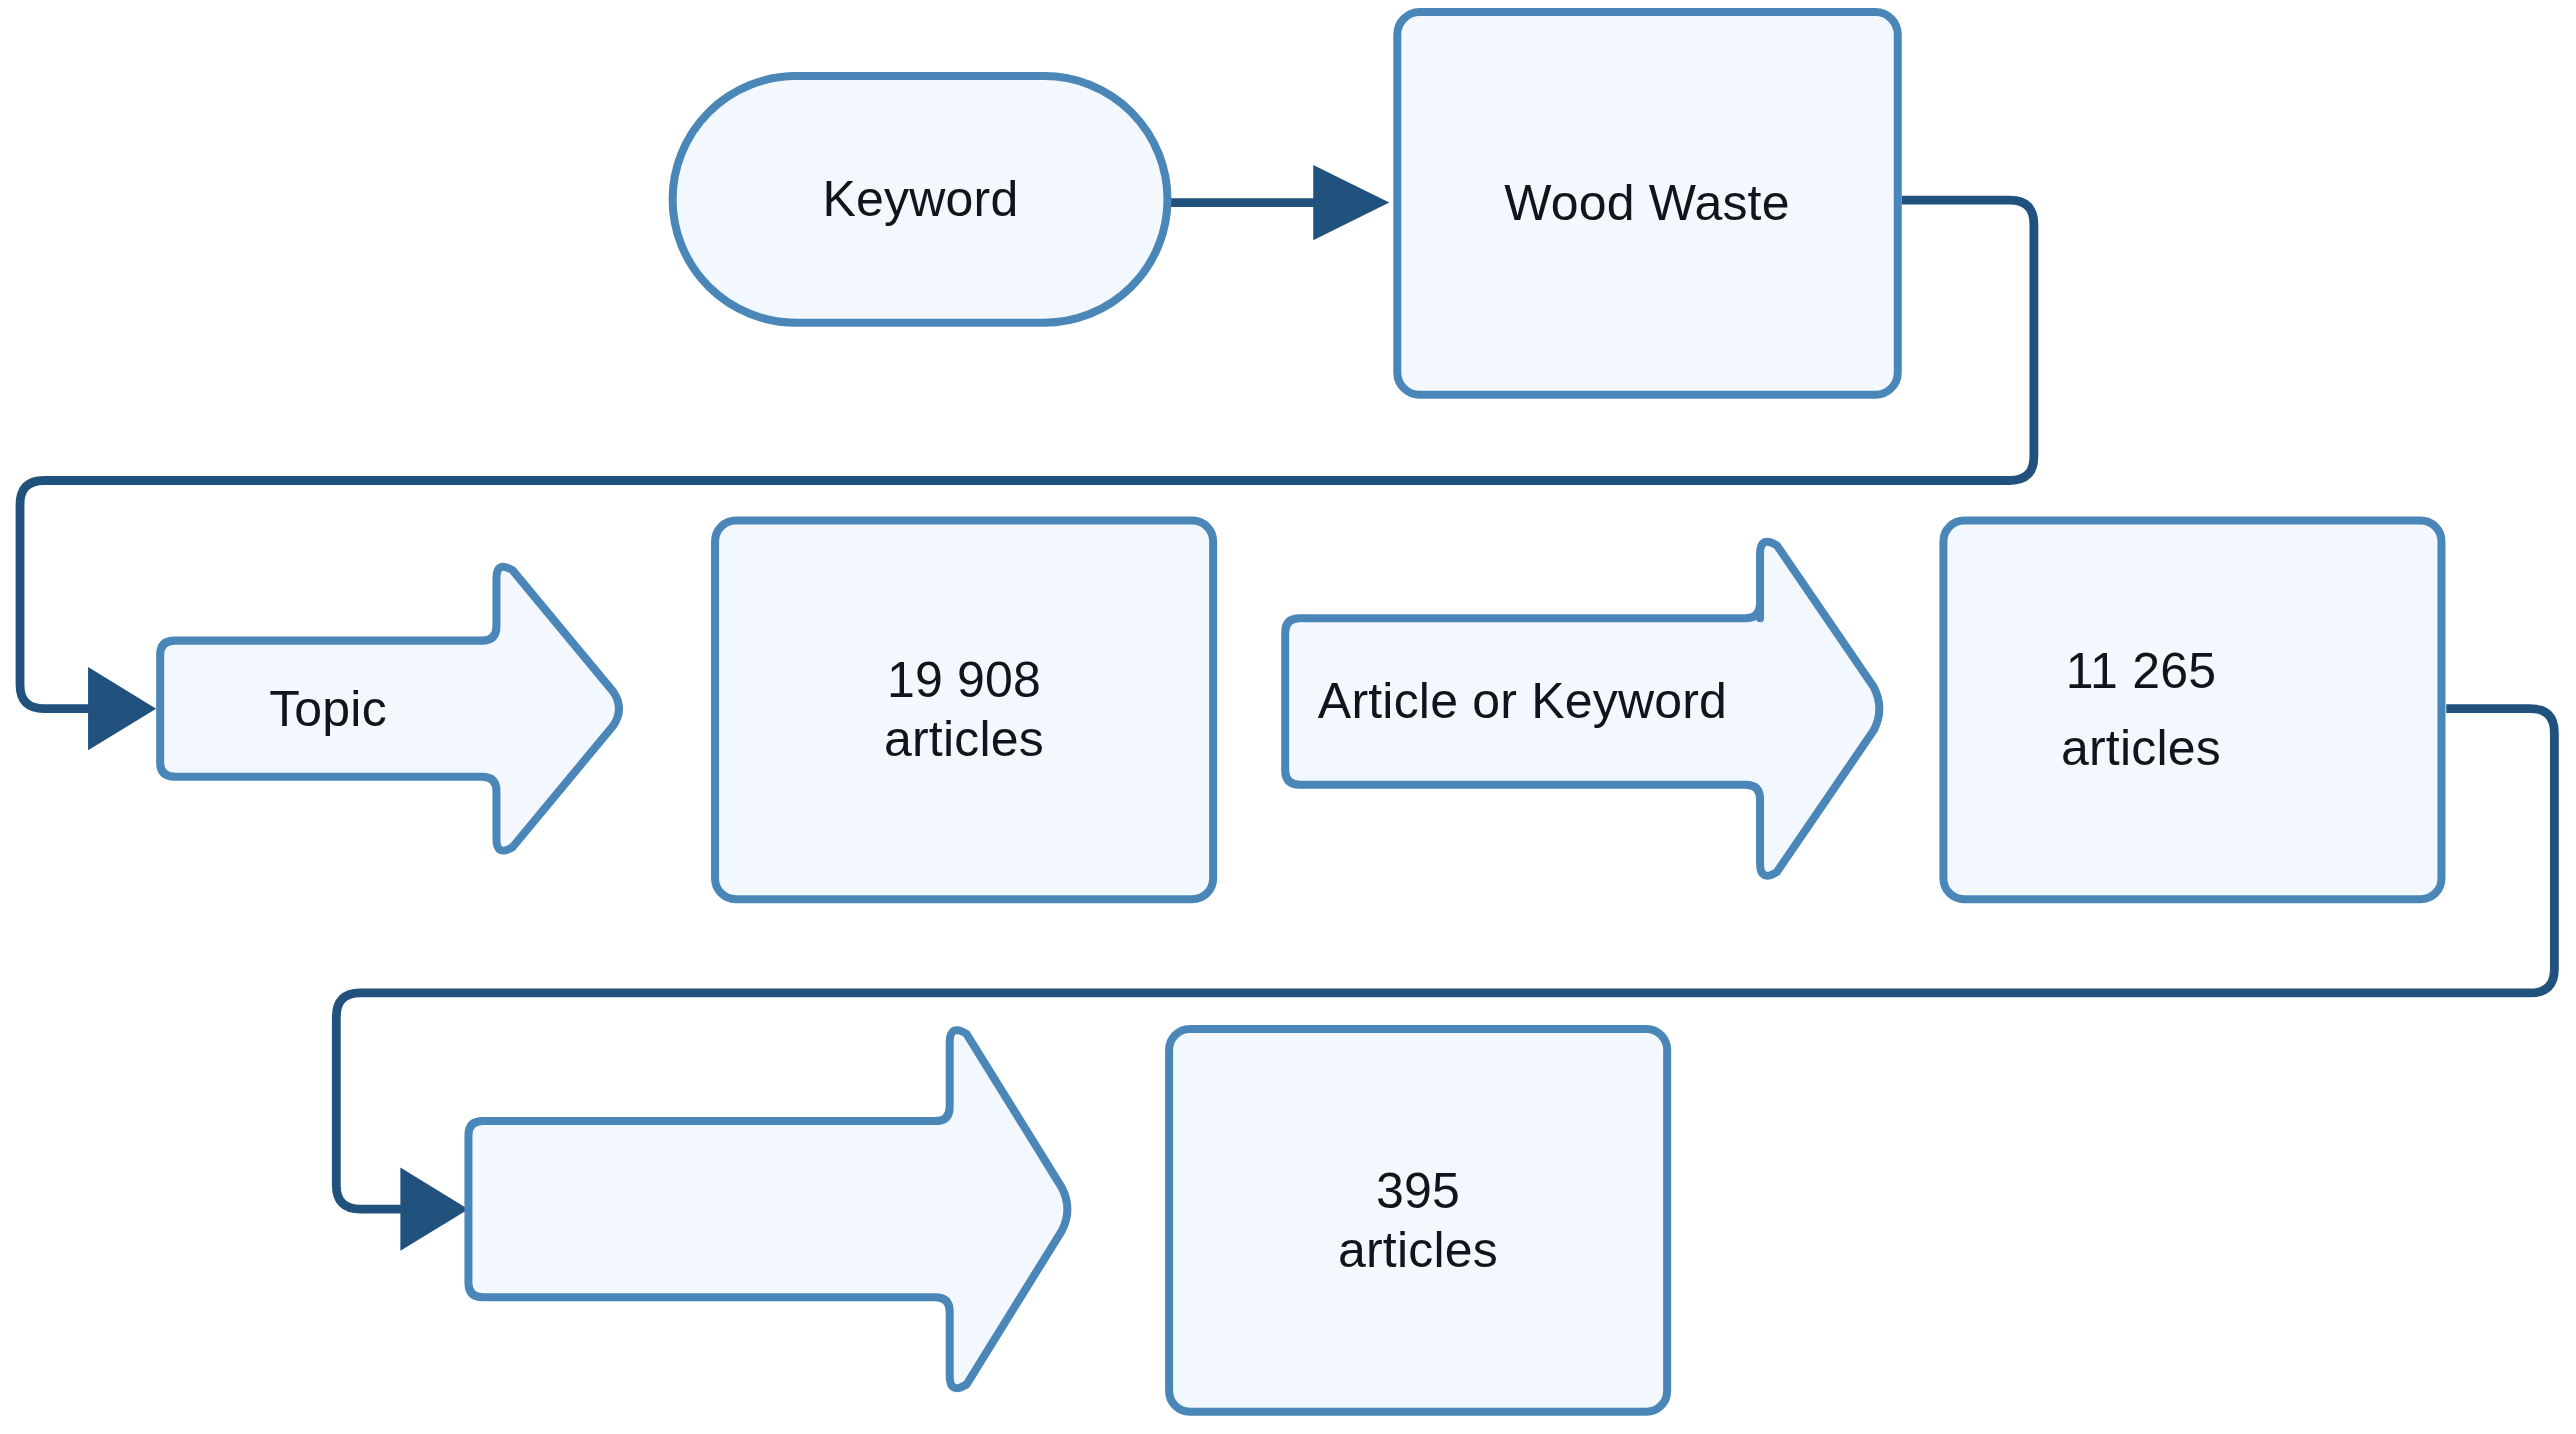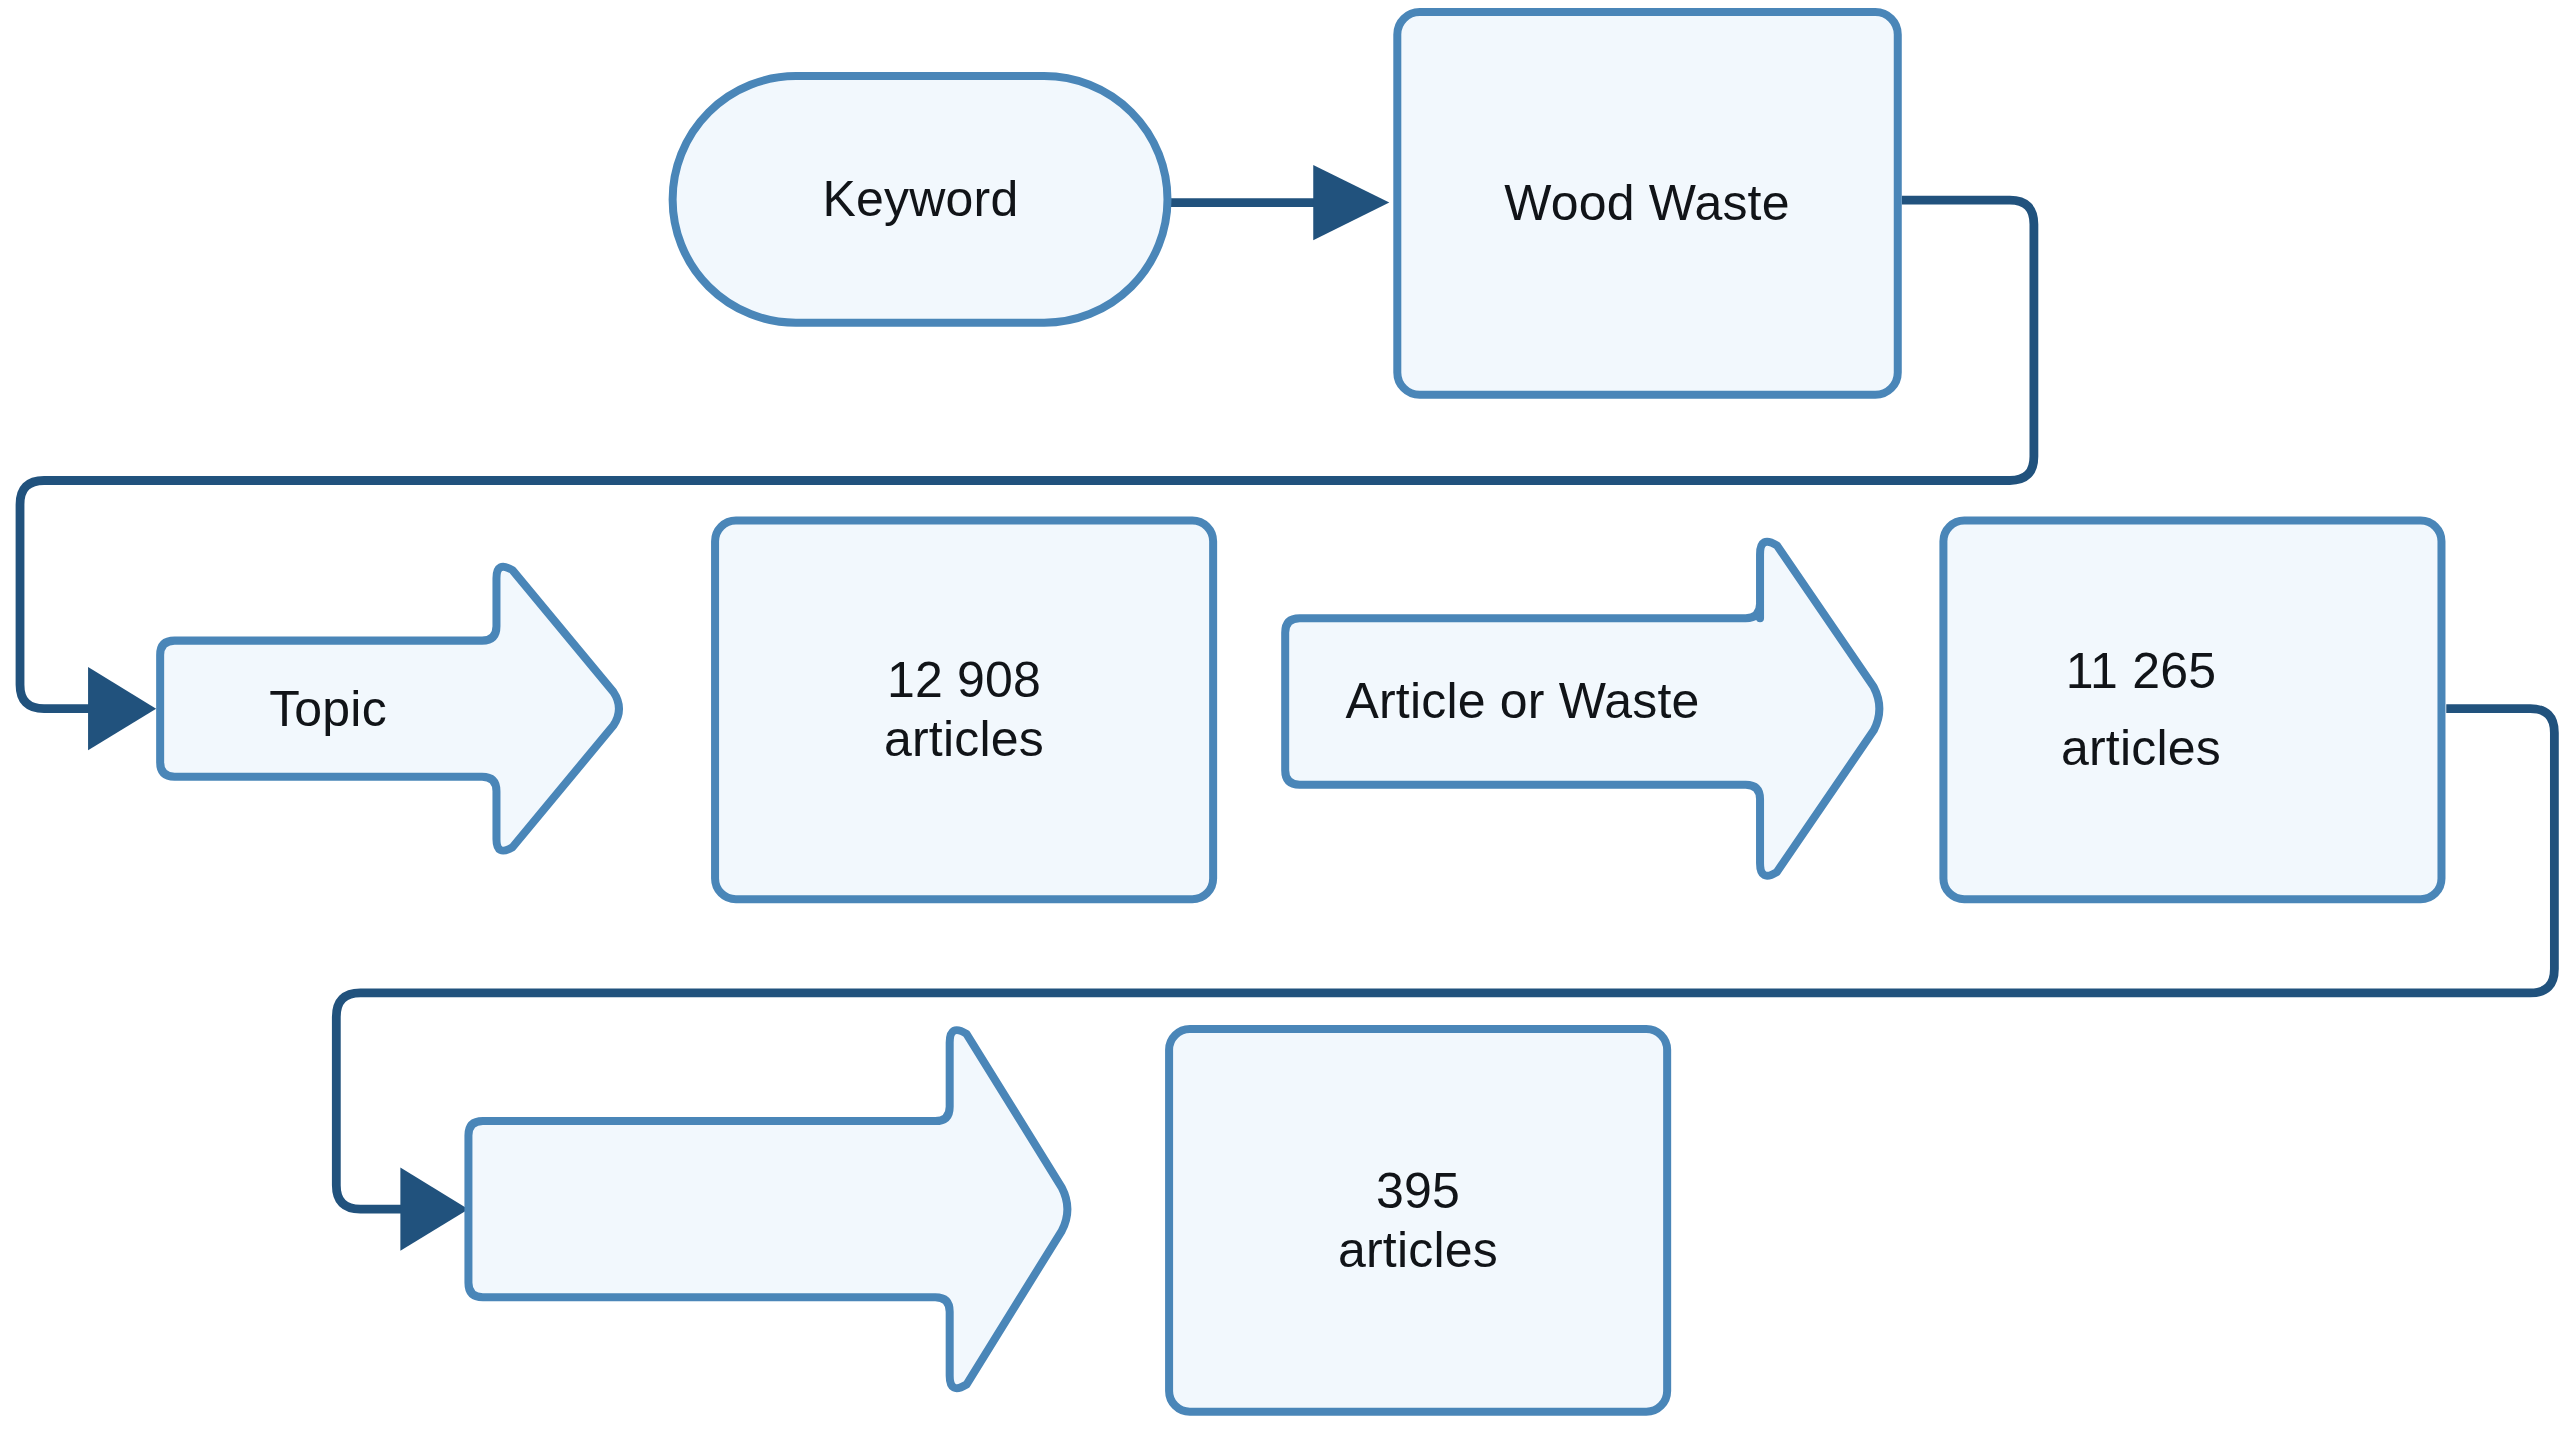--- a/index.html
+++ b/index.html
@@ -154,26 +154,26 @@
 
   <div class="node-label" style="left:160px; top:641px; width:336px; height:136px;">
     <span>Topic</span>
   </div>
 
   <div class="node-label" style="left:1397px; top:12px; width:500px; height:383px;">
     <span>Wood Waste</span>
   </div>
 
   <div class="node-label" style="left:715px; top:520px; width:498px; height:379px;">
-    <span>12 908</span>
+    <span>19 908</span>
     <span class="l2">articles</span>
   </div>
 
   <div class="node-label" style="left:1285px; top:618px; width:475px; height:167px;">
-    <span>Article or Waste</span>
+    <span>Article or Keyword</span>
   </div>
 
   <div class="node-label" style="left:1892px; top:520px; width:498px; height:379px;gap:18px;">
     <span>11 265</span>
     <span class="l2">articles</span>
   </div>
 
 
   <div class="node-label" style="left:1169px; top:1029px; width:498px; height:383px;">
     <span>395</span>

